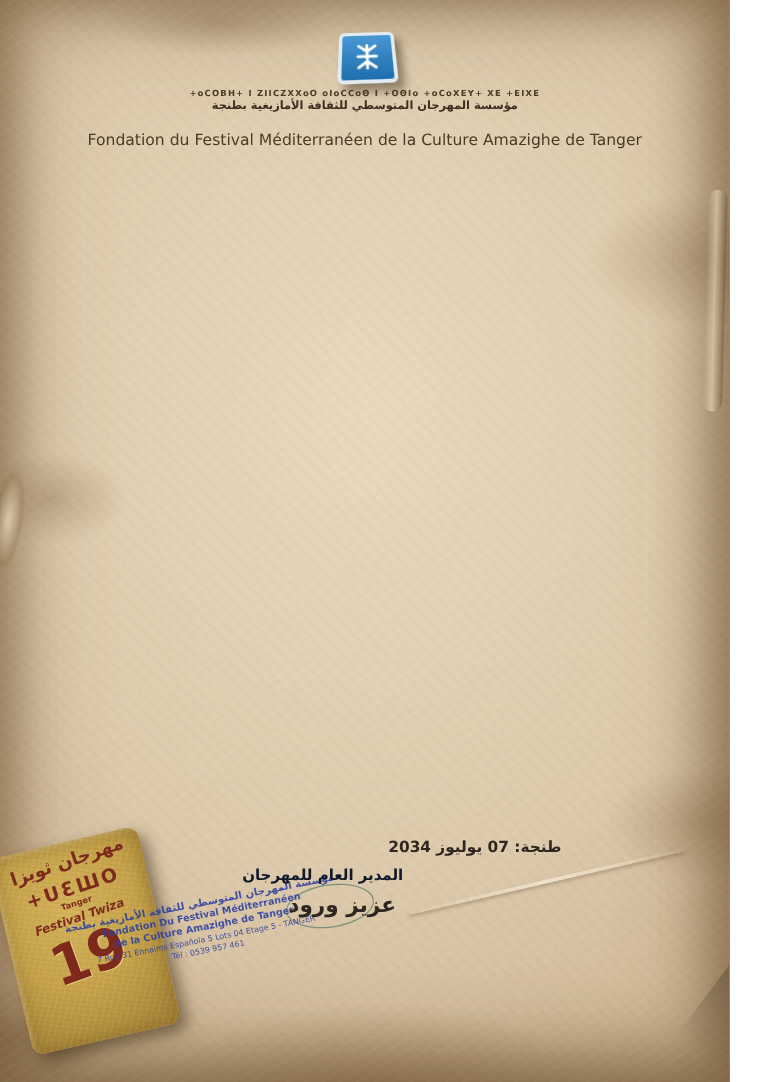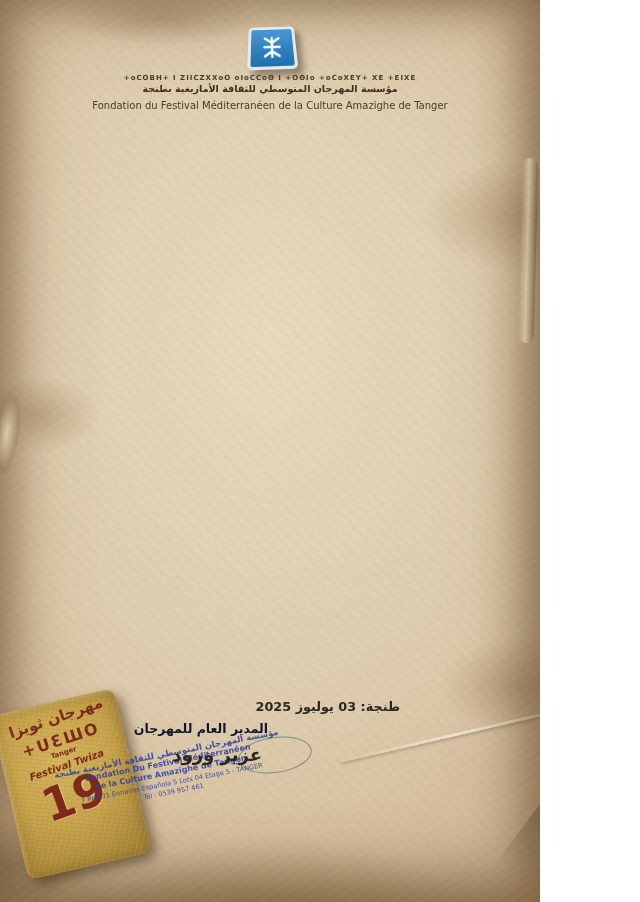--- a/index.html
+++ b/index.html
@@ -1,17 +1,17 @@
 <!DOCTYPE html>
 <html lang="ar"><head>
 <meta charset="utf-8">
 <style>
   html,body{margin:0;padding:0;}
   body{width:640px;height:902px;font-family:"DejaVu Sans","Liberation Sans",sans-serif;}
-  .canvas{position:relative;width:540px;height:902px;overflow:hidden;background:#8a7258;}
+  .canvas{position:relative;width:608px;height:902px;overflow:hidden;background:#8a7258;}
 
   
   .paper{position:absolute;inset:0;
     background:radial-gradient(120% 95% at 50% 38%, #e8d9bd 0%, #ddcaac 45%, #cfb795 72%, #b59a76 100%);
     box-shadow:inset 0 0 90px rgba(115,88,55,.45), inset -18px 0 45px rgba(105,78,48,.38), inset 12px 0 35px rgba(110,82,50,.28), inset 0 -25px 55px rgba(110,82,50,.4);}
   .stains{position:absolute;inset:0;pointer-events:none;
     background:
       radial-gradient(90px 55px at 7% 46%, rgba(110,80,45,.28), transparent 70%),
       radial-gradient(150px 80px at 98% 24%, rgba(118,88,52,.34), transparent 72%),
       radial-gradient(120px 70px at 97% 76%, rgba(110,80,45,.30), transparent 70%),
@@ -35,21 +35,21 @@
 
   
   .header{position:relative;text-align:center;padding-top:25px;color:#453723;}
   .logo{position:relative;width:48px;height:42px;margin:0 auto 7px;}
   .logo-face{position:absolute;left:2px;top:0;width:42px;height:38px;border-radius:5px;
     background:linear-gradient(180deg,#4a97d4,#1e6fae);border:3px solid #e3ebf1;
     transform:perspective(95px) rotateX(16deg) rotate(-2deg);
     box-shadow:5px 6px 6px rgba(70,55,35,.5);display:flex;align-items:center;justify-content:center;}
   .tif-line{font-size:7px;font-weight:bold;letter-spacing:1px;color:#4a3b27;}
   .ar-line{font-size:9.5px;font-weight:bold;direction:rtl;color:#3c2f1f;margin-top:1px;}
-  .fr-line{font-size:10px;color:#4a3b27;margin-top:6px;}
+  .fr-line{font-size:13px;color:#4a3b27;margin-top:16px;}
 
   
   .title{margin-top:21px;text-align:center;direction:rtl;font-size:23px;font-weight:bold;color:#2e2720;}
   .subtitle{margin-top:5px;text-align:center;direction:rtl;font-size:13.5px;font-weight:bold;color:#2e2720;}
 
   
   .bodytext{direction:rtl;text-align:justify;padding:9px 42px 0 42px;font-size:12.6px;line-height:20px;color:#2e2720;}
   .para{margin:0;text-indent:26px;}
   .b{font-weight:bold;}
 
@@ -130,21 +130,21 @@
       <span>ستشهد </span><span class="b">الدورة 19 من مهرجان ثويزا بطنجة</span><span> تنظيم سلسلة من الندوات الفكرية والملتقيات الأدبية، بمشاركة مفكرين وأدباء من المغرب ومن الخارج؛ إلى جانب معارض متنوعة تفتح أروقتها للفن، وفضاءاتها للكتاب والمنتجات المجالية والتقليدية، بمشاركة عارضين وناشرين من مختلف جهات المملكة، فضلاً عن فعاليات أخرى سيُعلَن عنها، قريباً، في </span><span class="b">البرنامج التفصيلي للمهرجان.</span>
     </p>
     <p class="para">
       <span>ووفاءً لما قدمه الكاتب العالمي محمد شكري للأدب المغربي، ولمدينة طنجة، سيتواصل تنظيم الملتقى السنوي لتخليد أدب صاحب الخبز الحافي في دورته 17 فضاءات "رياض السلطان" بطنجة.</span>
     </p>
     <p class="para">
       <span>وفي التفاتة إبداعية نادرة، بَاحَ الشاعر الكبير </span><span class="b">أدونيس</span><span> بافتتانه بسحر طنجة وجمالها، بنص شعري جديد مستوحى من مشاركته الأخيرة في فعاليات مهرجان ثويزا، وزيارته، أثناءها، لمعالم طنجة الساحرة، اختار أن يعنونه: "</span><span class="b">دفتر مقابسات في أحوال طنجيس ومقاماتها".</span><span> وستتولى مؤسسة المهرجان المتوسطي للثقافة الأمازيغية نشر هذا الديوان/الإهداء الاستثنائي لمدينة طنجة، وتوزيعه خلال الندوة الافتتاحية للمهرجان.</span>
     </p>
   </div>
 
-  <div class="date-line">طنجة: 03 يوليوز 2025</div>
+  <div class="date-line">طنجة: 07 يوليوز 2034</div>
   <div class="sig-title">المدير العام للمهرجان</div>
   <div class="sig-name">عزيز ورود</div>
   <div class="sig-ring"></div>
 
   <div class="stone">
     <div class="stone-speckle"></div>
     <div class="st-ar">مهرجان ثويزا</div>
     <div class="st-tif">+UƐШO</div>
     <div class="st-tanger">Tanger</div>
     <div class="st-latin">Festival Twiza</div>

